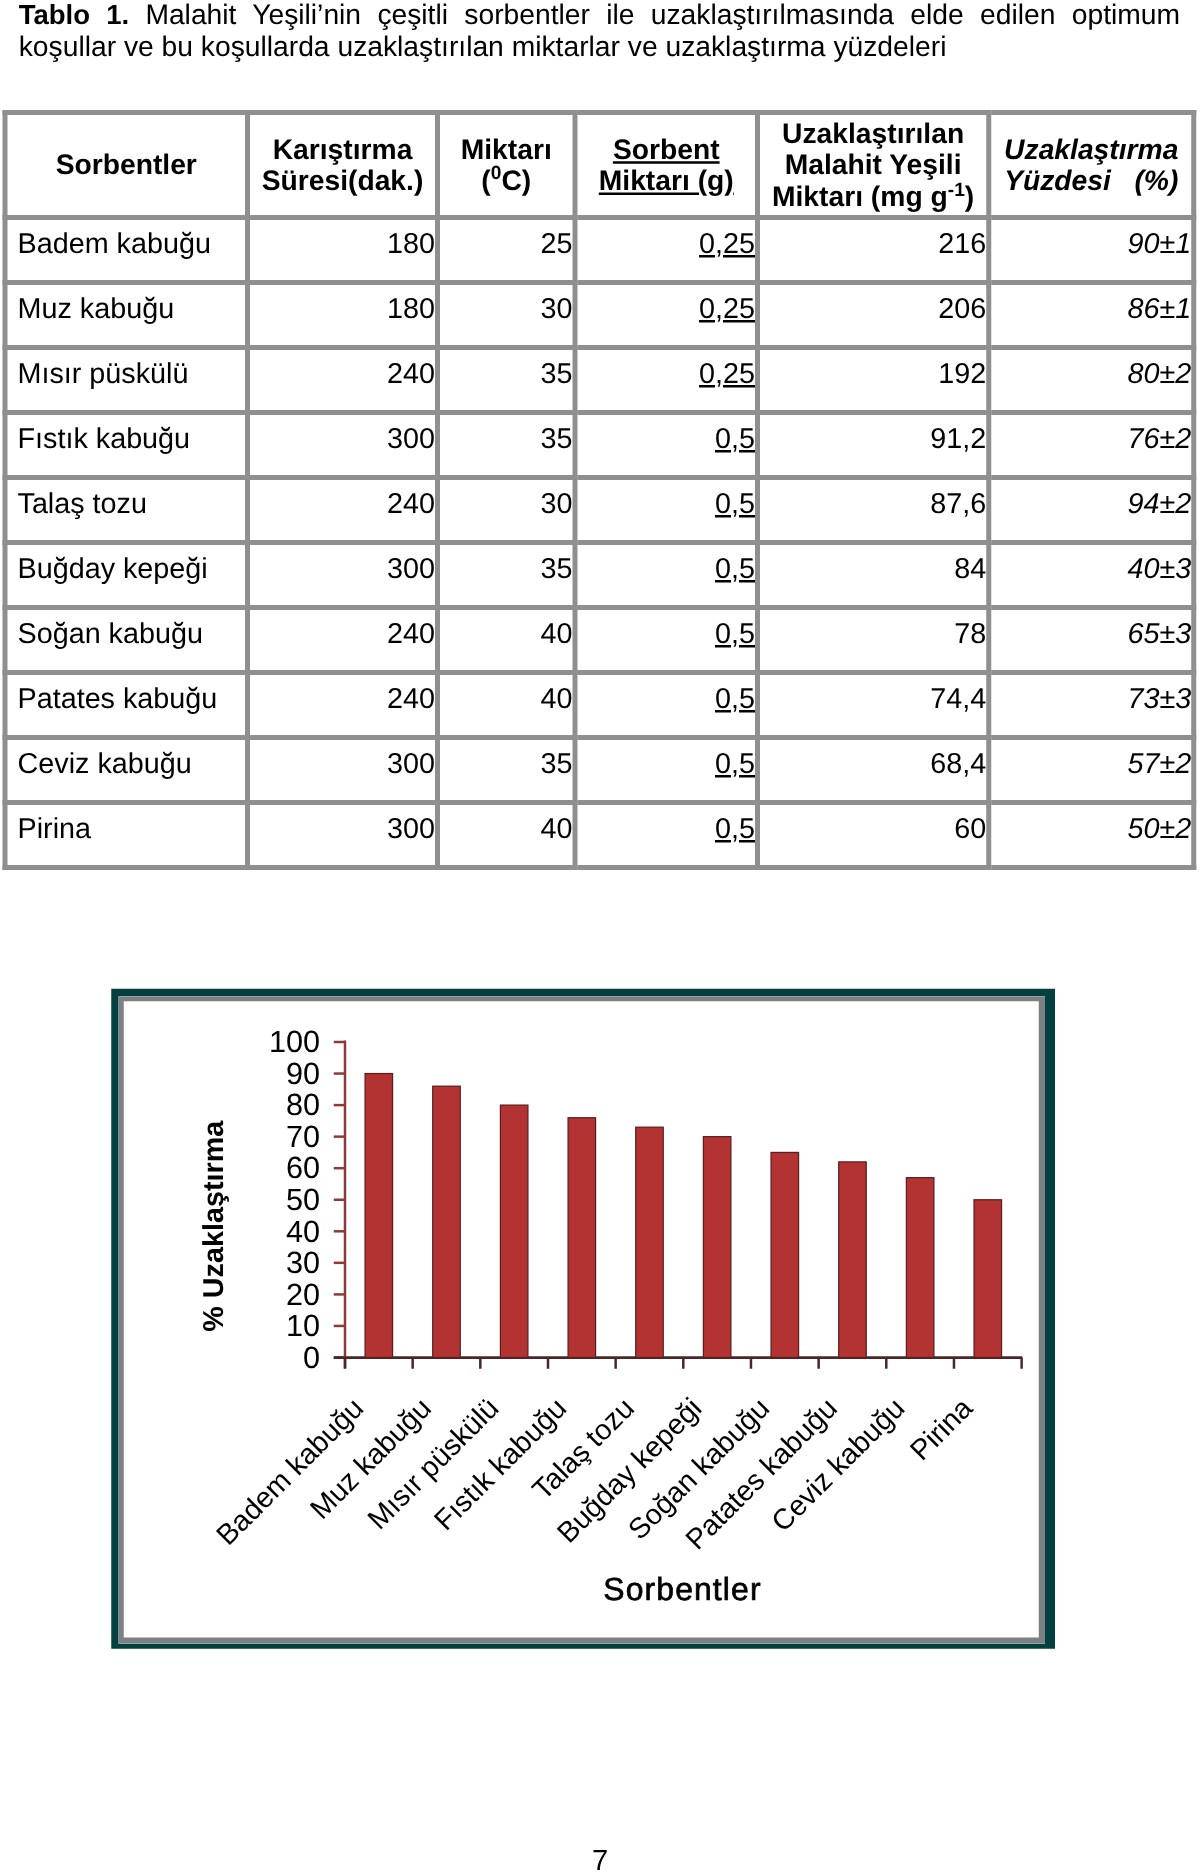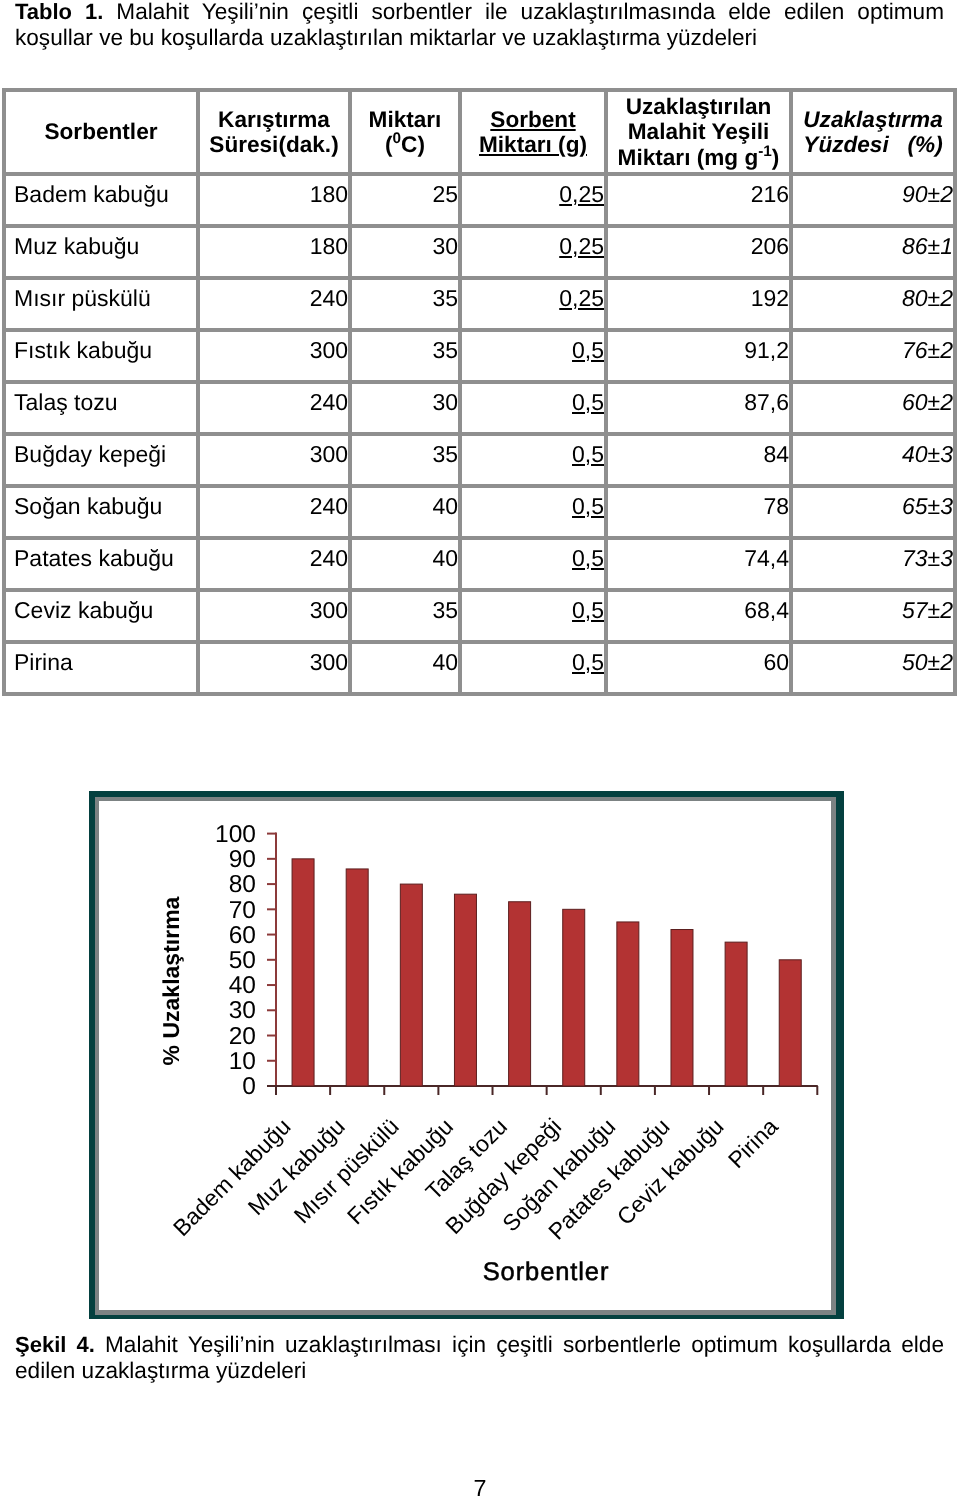--- a/index.html
+++ b/index.html
@@ -52,21 +52,21 @@
           <td class="thcell c3"><span>Sorbent</span><br><span>Miktarı (g)</span></td>
           <td class="thcell c4"><span>Uzaklaştırılan</span><br><span>Malahit Yeşili</span><br><span>Miktarı (mg g</span><sup>-1</sup><span>)</span></td>
           <td class="thcell c5"><span>Uzaklaştırma</span><br><span>Yüzdesi&nbsp;&nbsp; (%)</span></td>
         </tr>
         <tr>
           <td class="bcell c0 name">Badem kabuğu</td>
           <td class="bcell c1">180</td>
           <td class="bcell c2">25</td>
           <td class="bcell c3">0,25</td>
           <td class="bcell c4">216</td>
-          <td class="bcell c5">90±2</td>
+          <td class="bcell c5">90±1</td>
         </tr>
         <tr>
           <td class="bcell c0 name">Muz kabuğu</td>
           <td class="bcell c1">180</td>
           <td class="bcell c2">30</td>
           <td class="bcell c3">0,25</td>
           <td class="bcell c4">206</td>
           <td class="bcell c5">86±1</td>
         </tr>
         <tr>
@@ -84,21 +84,21 @@
           <td class="bcell c3">0,5</td>
           <td class="bcell c4">91,2</td>
           <td class="bcell c5">76±2</td>
         </tr>
         <tr>
           <td class="bcell c0 name">Talaş tozu</td>
           <td class="bcell c1">240</td>
           <td class="bcell c2">30</td>
           <td class="bcell c3">0,5</td>
           <td class="bcell c4">87,6</td>
-          <td class="bcell c5">60±2</td>
+          <td class="bcell c5">94±2</td>
         </tr>
         <tr>
           <td class="bcell c0 name">Buğday kepeği</td>
           <td class="bcell c1">300</td>
           <td class="bcell c2">35</td>
           <td class="bcell c3">0,5</td>
           <td class="bcell c4">84</td>
           <td class="bcell c5">40±3</td>
         </tr>
         <tr>
@@ -201,19 +201,15 @@
             <text x="0" y="0" text-anchor="end" font-size="23" font-family="&quot;Liberation Sans&quot;, sans-serif" fill="#000" transform="translate(571.98,327) rotate(-45)">Patates kabuğu</text>
             <text x="0" y="0" text-anchor="end" font-size="23" font-family="&quot;Liberation Sans&quot;, sans-serif" fill="#000" transform="translate(626.11,327) rotate(-45)">Ceviz kabuğu</text>
             <text x="0" y="0" text-anchor="end" font-size="23" font-family="&quot;Liberation Sans&quot;, sans-serif" fill="#000" transform="translate(680.24,327) rotate(-45)">Pirina</text>
           </g>
           <text x="0" y="0" text-anchor="middle" font-size="23" font-weight="bold" font-family="&quot;Liberation Sans&quot;, sans-serif" fill="#000" transform="translate(79.5,180.0) rotate(-90)">% Uzaklaştırma</text>
           <text x="447" y="478.7" text-anchor="middle" font-size="25.5" letter-spacing="0.9" stroke="#000" stroke-width="0.55" font-family="&quot;Liberation Sans&quot;, sans-serif" fill="#000">Sorbentler</text>
         </svg>
     </div>
   </div>
 
-  <div id="figure-caption">
-    <b>Şekil 4.</b>
-    <span>Malahit Yeşili’nin uzaklaştırılması için çeşitli sorbentlerle optimum koşullarda elde edilen uzaklaştırma yüzdeleri</span>
-  </div>
 
   <div id="page-number">7</div>
 </div>
 
 </body></html>

